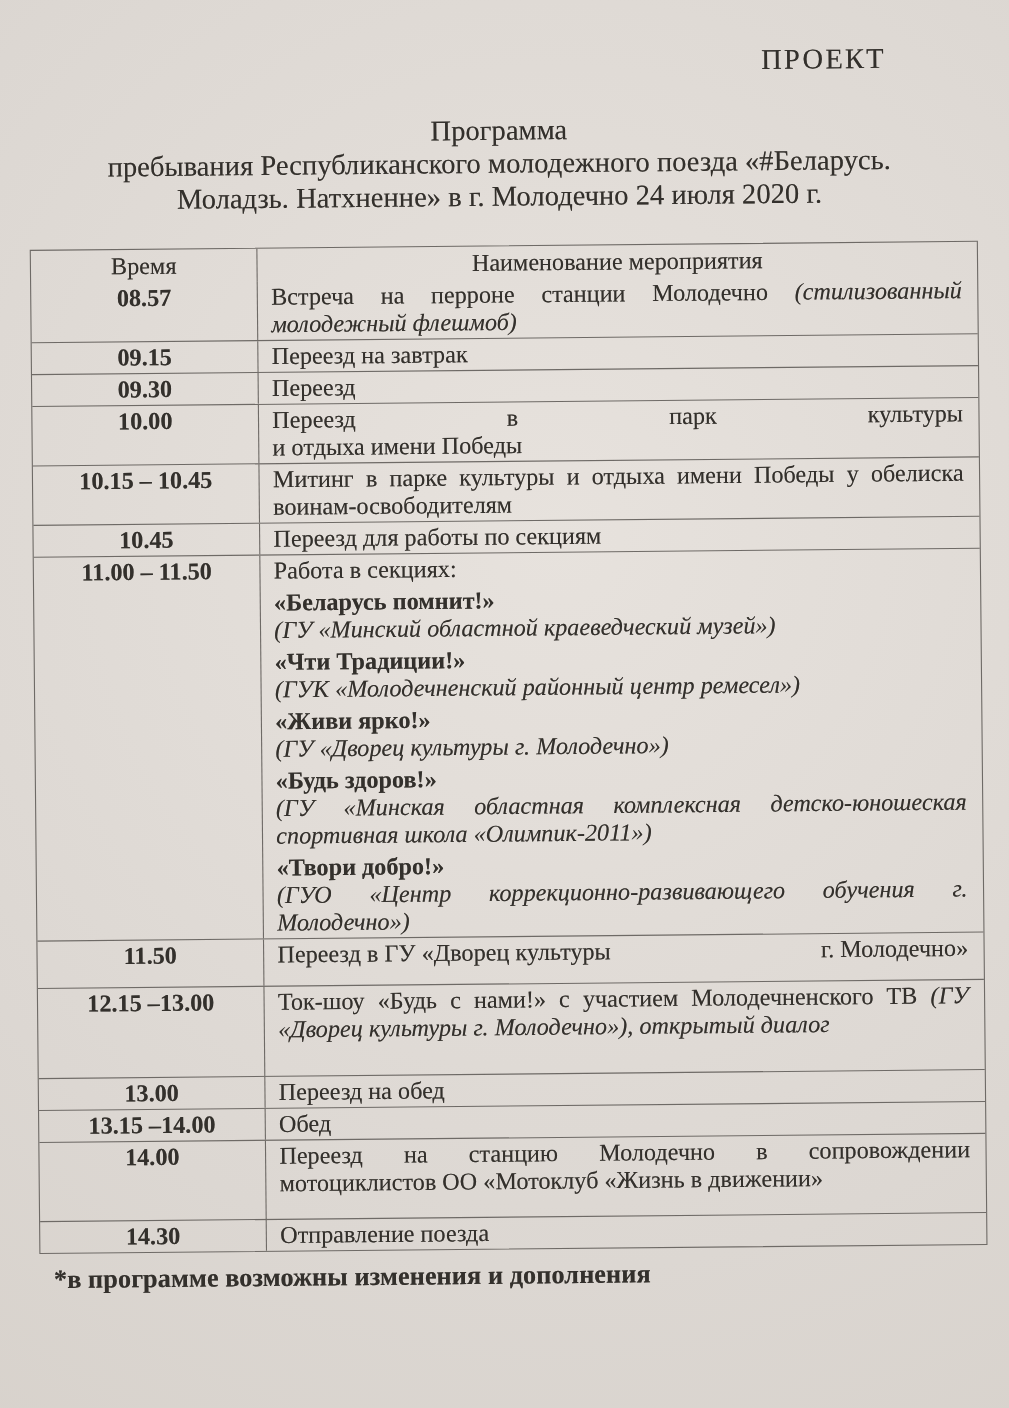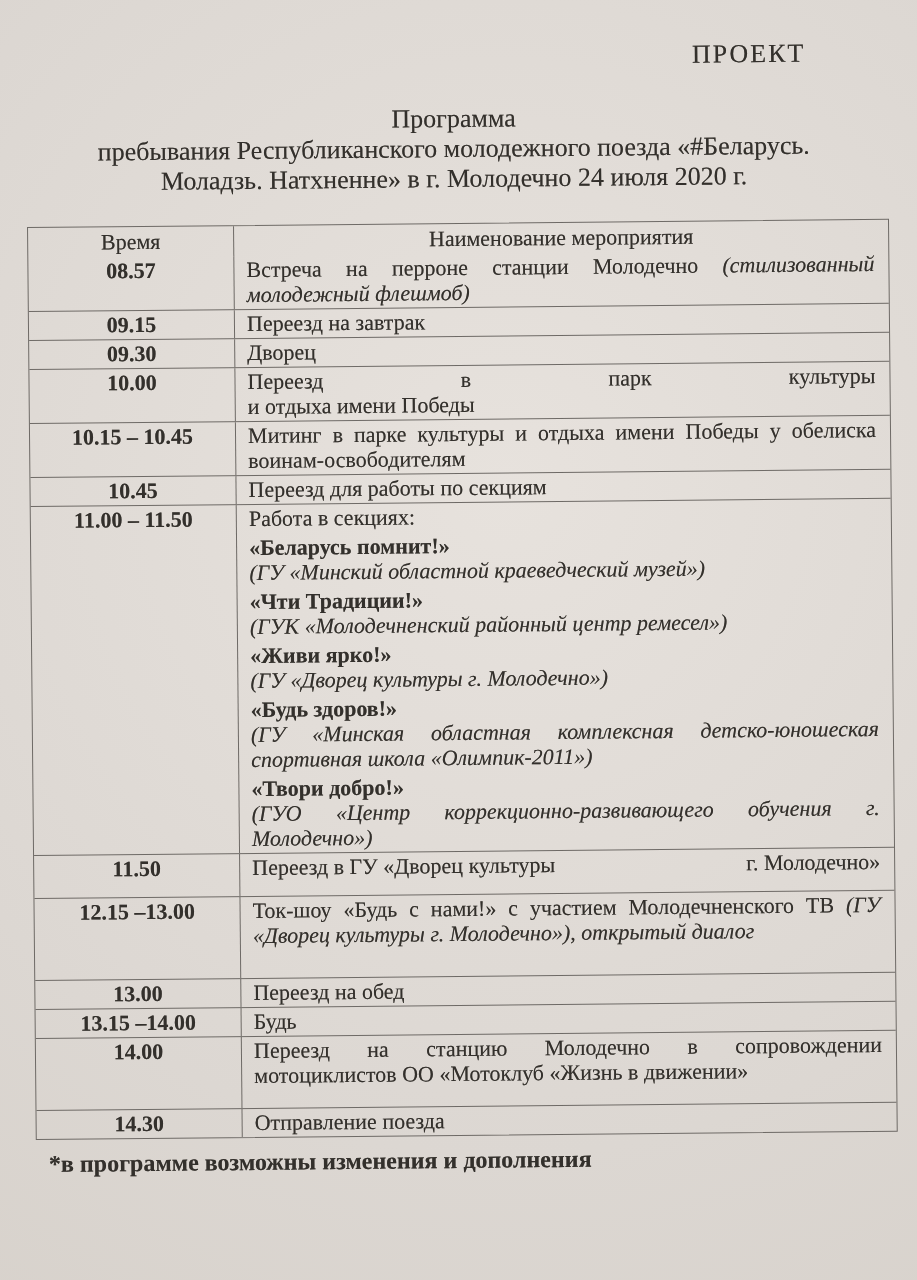--- a/index.html
+++ b/index.html
@@ -94,21 +94,21 @@
         </div>
         <div class="trow">
           <div class="cell time">09.15</div>
           <div class="cell event">
             <div class="line"><span>Переезд на завтрак</span></div>
           </div>
         </div>
         <div class="trow">
           <div class="cell time">09.30</div>
           <div class="cell event">
-            <div class="line"><span>Дворец</span></div>
+            <div class="line"><span>Переезд</span></div>
           </div>
         </div>
         <div class="trow">
           <div class="cell time">10.00</div>
           <div class="cell event">
             <div class="line l-justall"><span>Переезд в парк культуры</span></div>
             <div class="line"><span>и отдыха имени Победы</span></div>
           </div>
         </div>
         <div class="trow">
@@ -160,21 +160,21 @@
         </div>
         <div class="trow">
           <div class="cell time">13.00</div>
           <div class="cell event">
             <div class="line"><span>Переезд на обед</span></div>
           </div>
         </div>
         <div class="trow">
           <div class="cell time">13.15 –14.00</div>
           <div class="cell event">
-            <div class="line"><span>Будь</span></div>
+            <div class="line"><span>Обед</span></div>
           </div>
         </div>
         <div class="trow">
           <div class="cell time">14.00</div>
           <div class="cell event" style="padding-bottom: 20px;">
             <div class="line l-justall"><span>Переезд на станцию Молодечно в сопровождении</span></div>
             <div class="line"><span>мотоциклистов ОО «Мотоклуб «Жизнь в движении»</span></div>
           </div>
         </div>
         <div class="trow">

